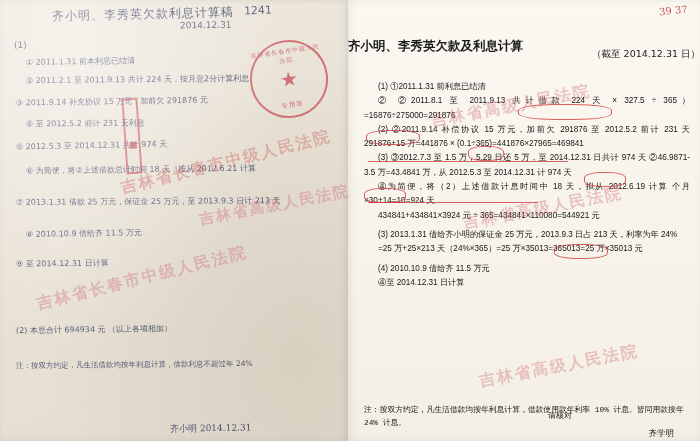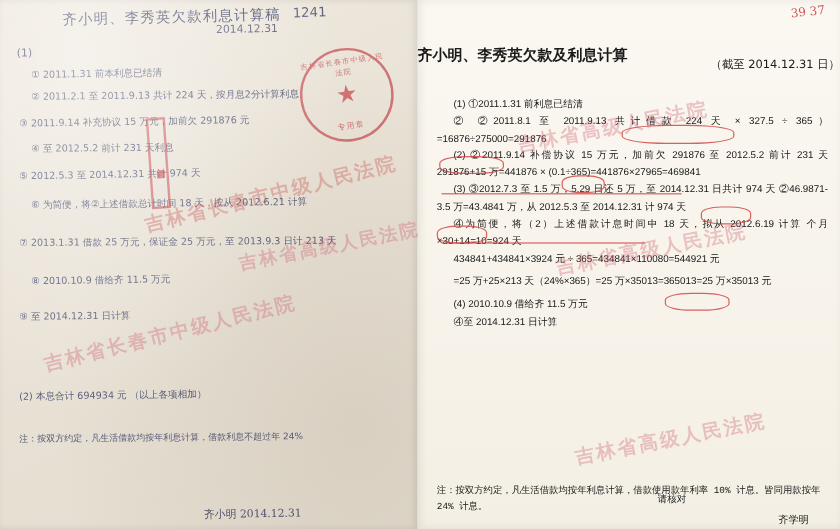--- a/index.html
+++ b/index.html
@@ -273,20 +273,21 @@
     <div class="doc-sub">（截至 2014.12.31 日）</div>
 
     <div class="body">
       <p class="indent">(1) ①2011.1.31 前利息已结清</p>
       <p class="indent">② ②2011.8.1 至 2011.9.13 共计借款 224 天 × 327.5 ÷ 365）=16876÷275000=291876</p>
       <p class="indent">(2) ②2011.9.14 补偿协议 15 万元，加前欠 291876 至 2012.5.2 前计 231 天 291876+15 万=441876 × (0.1÷365)=441876×27965=469841</p>
       <p class="indent">(3) ③2012.7.3 至 1.5 万，5.29 日还 5 万，至 2014.12.31 日共计 974 天 ②46.9871-3.5 万=43.4841 万，从 2012.5.3 至 2014.12.31 计 974 天</p>
       <p class="indent">④为简便，将（2）上述借款计息时间中 18 天，拟从 2012.6.19 计算 个月 ×30+14=10=924 天</p>
       <p class="indent">434841+434841×3924 元 ÷ 365=434841×110080=544921 元</p>
       <div class="gap"></div>
+      <p class="indent">(3) 2013.1.31 借给齐小明的保证金 25 万元，2013.9.3 日占 213 天，利率为年 24%</p>
       <p class="indent">=25 万+25×213 天（24%×365）=25 万×35013=365013=25 万×35013 元</p>
       <div class="gap"></div>
       <p class="indent">(4) 2010.10.9 借给齐 11.5 万元</p>
       <p class="indent">④至 2014.12.31 日计算</p>
       <div class="gap"></div>
     </div>
 
     <div class="note">注：按双方约定，凡生活借款均按年利息计算，借款使用款年利率 10% 计息。皆同用款按年 24% 计息。</div>
     <div class="approve">请核对</div>
     <div class="signature">齐学明</div>

